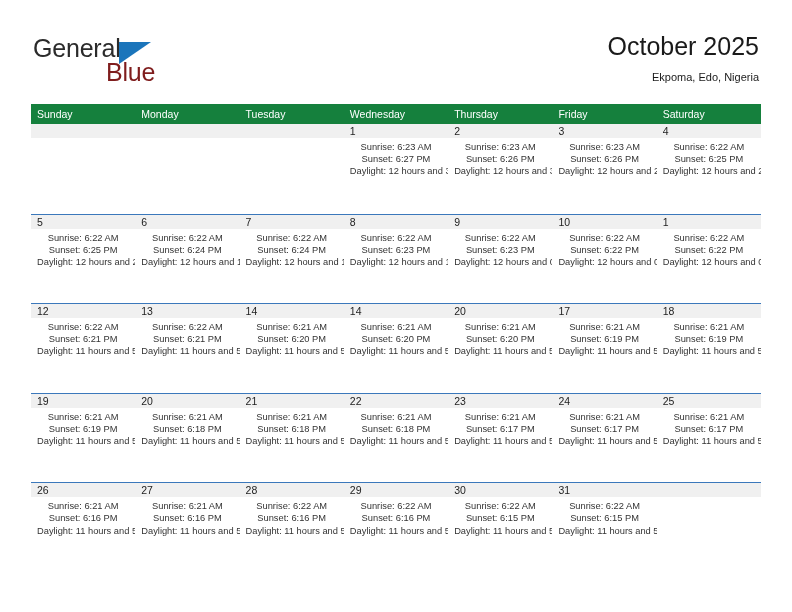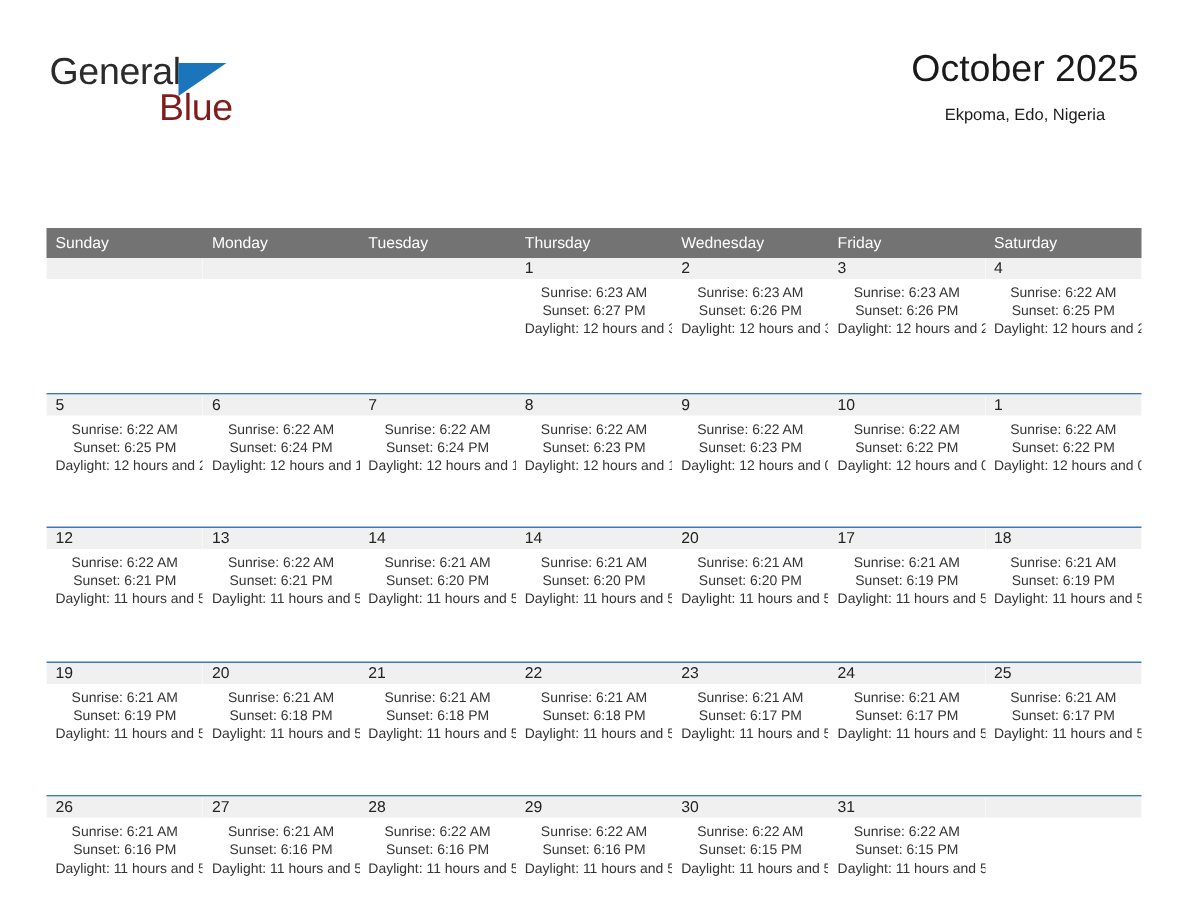--- a/index.html
+++ b/index.html
@@ -61,21 +61,21 @@
     top: 24px;
     font-size: 25px;
     color: #7f1d1d;
     letter-spacing: -0.2px;
   }
 
   .title-block {
     position: absolute;
     right: 33px;
     top: 30px;
-    text-align: center;
+    text-align: right;
   }
   .cal-title {
     font-size: 25px;
     font-weight: normal;
     color: #1a1a1a;
     line-height: 32px;
     white-space: nowrap;
   }
   .cal-subtitle {
     margin-top: 6px;
@@ -87,23 +87,22 @@
 
   
   .calendar {
     position: absolute;
     left: 31px;
     top: 104px;
     width: 730px;
   }
   .dow-row {
     display: flex;
-    background: #737373;
+    background: #15803d;
     height: 20px;
-    margin-top: 48px;
   }
   .dow-cell {
     flex: 1 1 0;
     font-size: 10.5px;
     color: #ffffff;
     line-height: 20px;
     padding-left: 6px;
     box-sizing: border-box;
     overflow: hidden;
     white-space: nowrap;
@@ -168,22 +167,22 @@
       <div class="cal-subtitle">Ekpoma, Edo, Nigeria</div>
     </div>
 
   </div>
 
   <div class="calendar">
     <div class="dow-row" id="dow-row">
         <div class="dow-cell">Sunday</div>
         <div class="dow-cell">Monday</div>
         <div class="dow-cell">Tuesday</div>
+        <div class="dow-cell">Wednesday</div>
         <div class="dow-cell">Thursday</div>
-        <div class="dow-cell">Wednesday</div>
         <div class="dow-cell">Friday</div>
         <div class="dow-cell">Saturday</div>
       </div>
     <div id="weeks-container">
         <div class="week first">
           <div class="day-cell empty">
             <div class="day-num"></div>
           </div>
           <div class="day-cell empty">
             <div class="day-num"></div>

